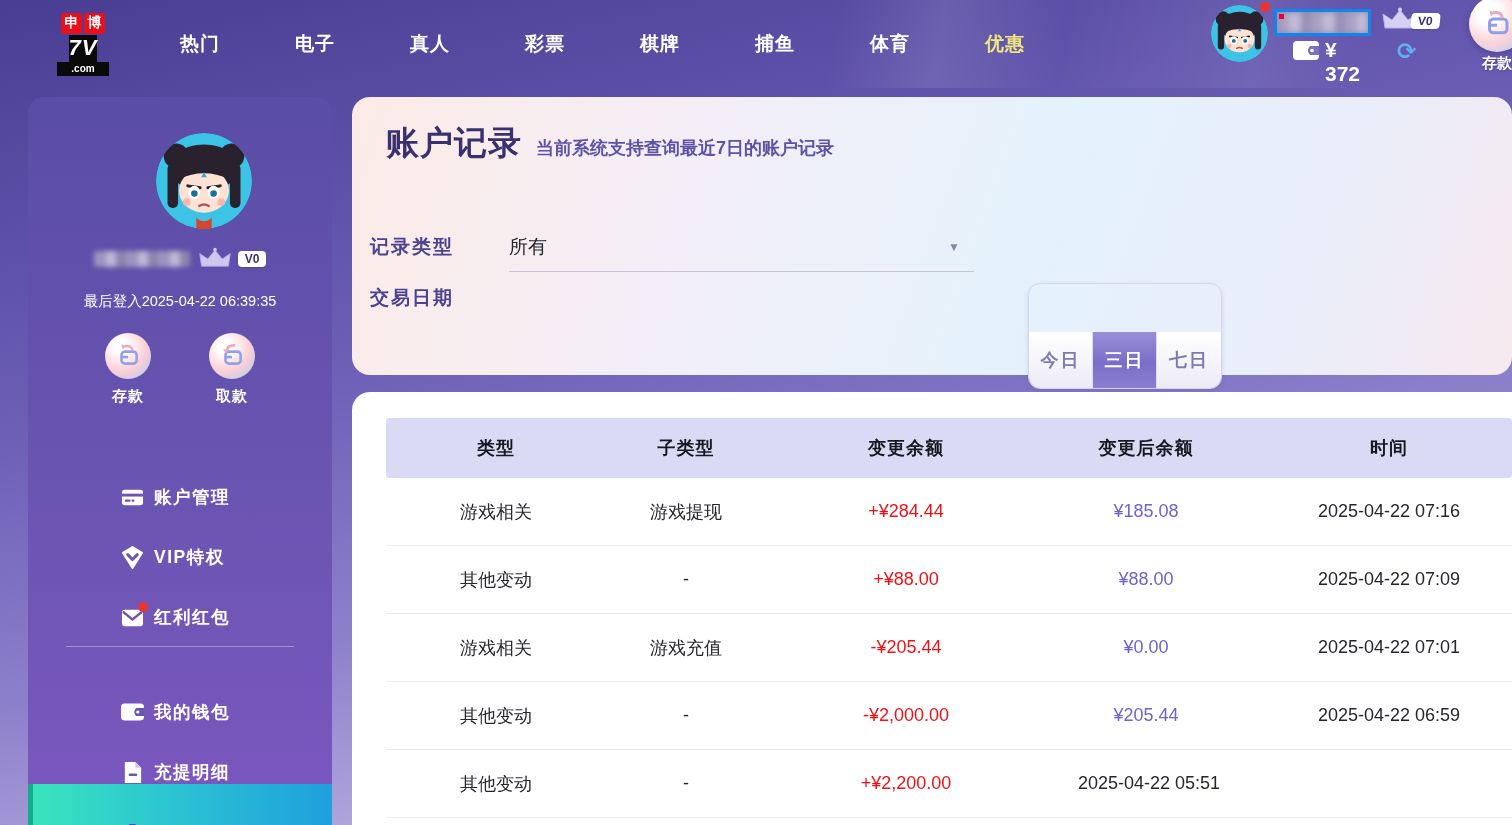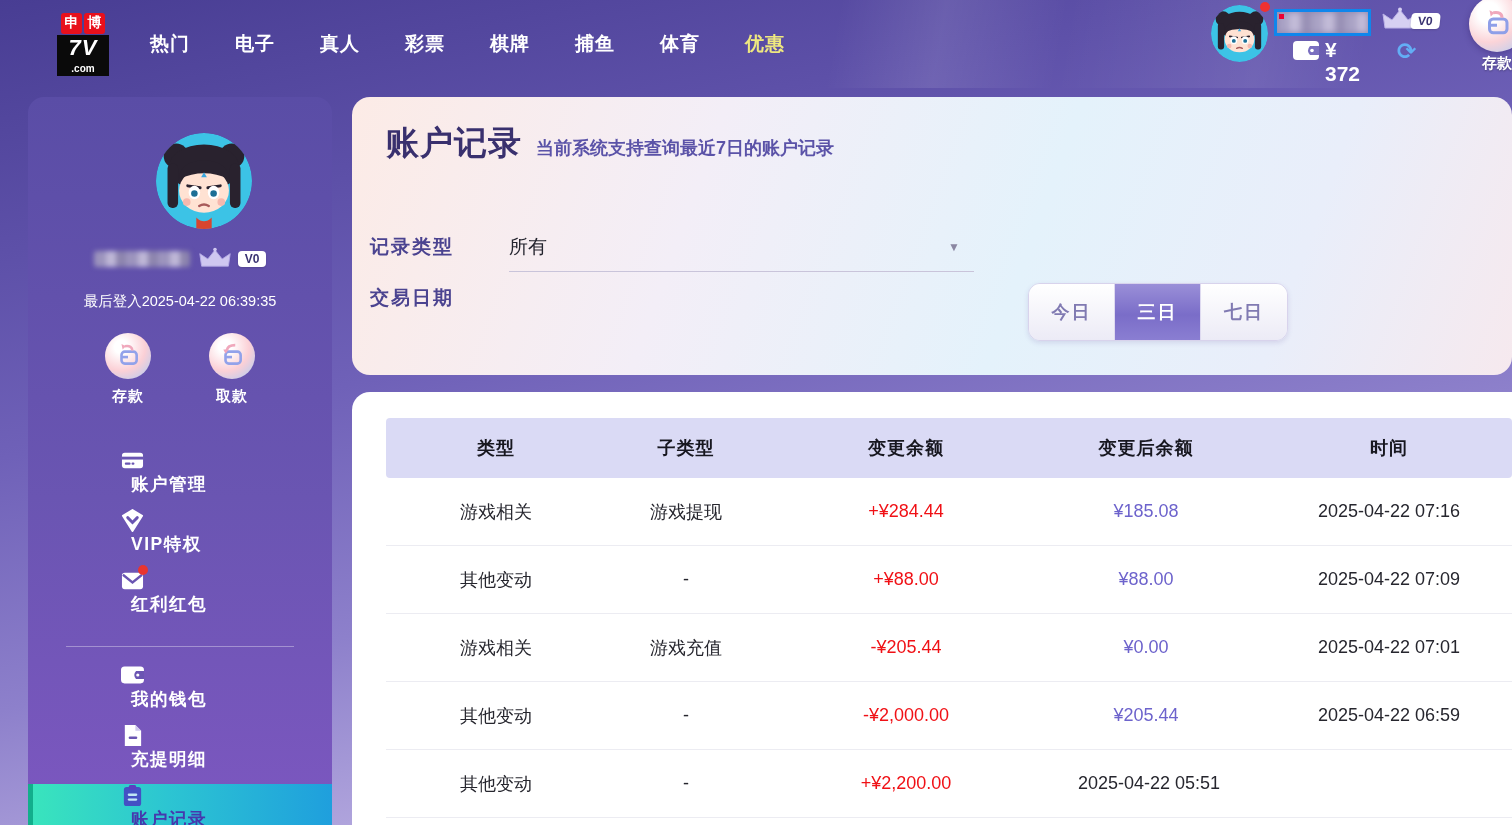--- a/index.html
+++ b/index.html
@@ -14,26 +14,26 @@
     background:linear-gradient(100deg,rgba(255,255,255,0) 55%,rgba(255,255,255,.10) 62%,rgba(255,255,255,0) 70%,rgba(255,255,255,.08) 83%,rgba(255,255,255,0) 90%);
     pointer-events:none;
   }
 
   
   .topbar{ position:absolute; left:0; top:0; width:1512px; height:88px; display:flex; align-items:center; }
   .logo{ margin-left:56px; width:54px; display:flex; flex-direction:column; align-items:center; cursor:pointer; }
   .logo .tags{ display:flex; gap:2px; margin-bottom:1px; }
   .logo .tag{ width:21px; height:21px; background:#e8101c; color:#fff; font-weight:bold; font-size:14px;
     display:flex; align-items:center; justify-content:center; border-radius:3px; }
-  .logo .brand{ width:52px; height:27px; background:#0a0a0a; color:#fff; font-weight:bold; font-size:22px;
+  .logo .brand{ width:28px; height:27px; background:#0a0a0a; color:#fff; font-weight:bold; font-size:22px;
     font-style:italic; display:flex; align-items:center; justify-content:center; letter-spacing:1px; }
   .logo .suffix{ width:52px; height:14px; background:#0a0a0a; color:#fff; font-weight:bold; font-size:10px;
     display:flex; align-items:center; justify-content:center; }
   .nav{ display:flex; gap:45px; margin-left:40px; list-style:none; }
-  .nav .nav-item{ color:#fff; font-size:19px; font-weight:bold; cursor:pointer; letter-spacing:1px; }
+  .nav .nav-item{ color:#fff; font-size:19px; font-weight:bold; cursor:pointer; letter-spacing:1px;margin-left:30px; }
   .nav .nav-item.accent{ color:#efe87f; }
 
   .usercluster{ position:absolute; left:1205px; top:0; height:88px; }
   .tb-avatar{ position:absolute; left:6px; top:5px; width:57px; height:57px; border-radius:50%; overflow:hidden; cursor:pointer; }
   .tb-reddot{ position:absolute; left:55px; top:2px; width:10px; height:10px; background:#f03131; border-radius:50%; }
   .masked-box{ position:absolute; left:69px; top:9px; width:97px; height:27px; border:3px solid #0f86ec; background:#8d86ad; overflow:hidden; }
   .masked-fill{ width:100%; height:100%; background:repeating-linear-gradient(90deg,#a9a2c4 0 12px,#c3bcd8 12px 24px,#978fb4 24px 34px); filter:blur(3px); }
   .masked-mini{ position:absolute; left:2px; top:2px; width:5px; height:5px; background:#e03; }
   .tb-crown{ position:absolute; left:176px; top:7px; width:38px; height:26px; }
   .vbadge{ background:#fff; color:#3a3372; font-weight:bold; font-size:12px; border-radius:4px;
@@ -59,21 +59,21 @@
   .sb-crown{ width:34px; height:24px; margin-left:2px; }
   .sb-lastlogin{ position:absolute; left:0; top:195px; width:304px; text-align:center; color:#fff; font-size:14.5px; }
   .sb-actions{ position:absolute; left:0; top:236px; width:304px; display:flex; justify-content:center; gap:36px; }
   .sb-action{ width:68px; text-align:center; cursor:pointer; }
   .sb-action-circle{ width:46px; height:46px; border-radius:50%; margin:0 auto;
     background:radial-gradient(circle at 35% 30%,#ffffff 15%,#fbd0d6 55%,#a8cbf7 100%); 
     display:flex; align-items:center; justify-content:center; }
   .sb-action-label{ color:#fff; font-size:15px; font-weight:bold; margin-top:8px; letter-spacing:1px; }
 
   .sb-menu{ position:absolute; left:0; top:352px; width:304px; }
-  .menu-item{ height:60px; display:flex; align-items:flex-start; padding-left:93px; cursor:pointer; position:relative;flex-direction:column; }
+  .menu-item{ height:60px; display:flex; align-items:flex-end; padding-left:93px; cursor:pointer; position:relative; }
   .menu-item .mi-icon{ width:23px; height:23px; flex:0 0 23px; position:relative; }
   .menu-item .mi-label{ margin-left:10px; color:#fff; font-size:17.5px; font-weight:bold; letter-spacing:1.5px; }
   .mi-badge{ position:absolute; right:-4px; top:-4px; width:10px; height:10px; border-radius:50%; background:#e8352f; }
   .sb-divider{ height:1px; background:rgba(255,255,255,.35); margin:17px 10px 17px 38px; width:228px; }
   .menu-item.active{
     background:linear-gradient(90deg,#39e4bd 0%,#2cc5d2 45%,#1f9fdd 100%);
     border-left:5px solid #12ae8c; padding-left:88px; height:62px;
   }
   .menu-item.active .mi-label{ color:#4638ad; }
 
@@ -87,23 +87,23 @@
   .fc-row1{ top:125px; } .fc-row2{ top:188px; }
   .fc-label{ width:139px; font-size:19px; font-weight:bold; color:#4b4390; letter-spacing:2px; }
   .fc-field{ width:465px; height:50px; display:flex; align-items:center; position:relative; }
   .fc-field .fval{ font-size:19px; color:#23232d; }
   .fc-field.solid{ border-bottom:1px solid #c9c4da; }
   .fc-field.dashed{ border-bottom:1px dashed #b9b4cc; }
   .fc-caret{ position:absolute; right:14px; top:18px; font-size:12px; color:#8b87a2; }
   .fc-cal{ position:absolute; right:0; top:9px; width:34px; height:32px; cursor:pointer; }
   .range-group{ position:absolute; left:676px; top:186px; display:flex; border-radius:12px; overflow:hidden;
     border:1px solid #d8d3ec; box-shadow:0 2px 5px rgba(90,70,150,.15); }
-  .range-btn{ width:86px; height:56px; display:flex; align-items:center; justify-content:center;
+  .range-btn{ width:64px; height:56px; display:flex; align-items:center; justify-content:center;
     background:linear-gradient(180deg,#ffffff,#ecebf6); color:#807ab2; font-size:18px; font-weight:bold;
-    cursor:pointer; letter-spacing:2px; border-right:1px solid #dedaf0; }
+    cursor:pointer; letter-spacing:2px; border-right:1px solid #dedaf0;margin-top:48px; }
   .range-btn:last-child{ border-right:none; }
   .range-btn.selected{ background:linear-gradient(180deg,#9a8fd8 0%,#7a6dc8 55%,#8a7ed2 100%); color:#fff; }
 
   
   .table-card{ position:absolute; left:352px; top:392px; width:1160px; height:433px; background:#ffffff; border-radius:18px 0 0 0; }
   .tbl{ position:absolute; left:34px; top:26px; width:1126px; }
   .tbl-head{ display:flex; height:60px; background:#dadaf5; border-radius:4px; align-items:center; }
   .tbl-row{ display:flex; height:68px; align-items:center; border-bottom:1px solid #ececf2; background:#fff; }
   .c1{ width:200px; text-align:center;padding-left:20px; } .c2{ width:200px; text-align:center; }
   .c3{ width:240px; text-align:center; } .c4{ width:240px; text-align:center; }

